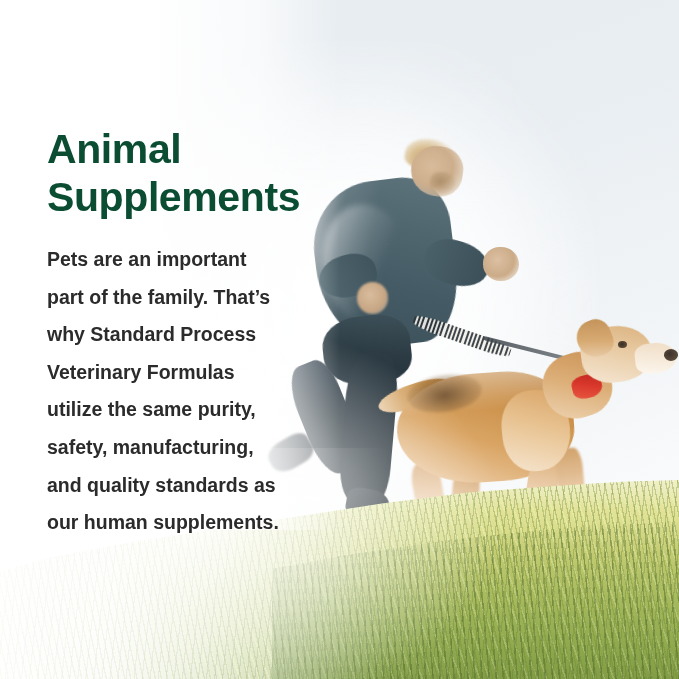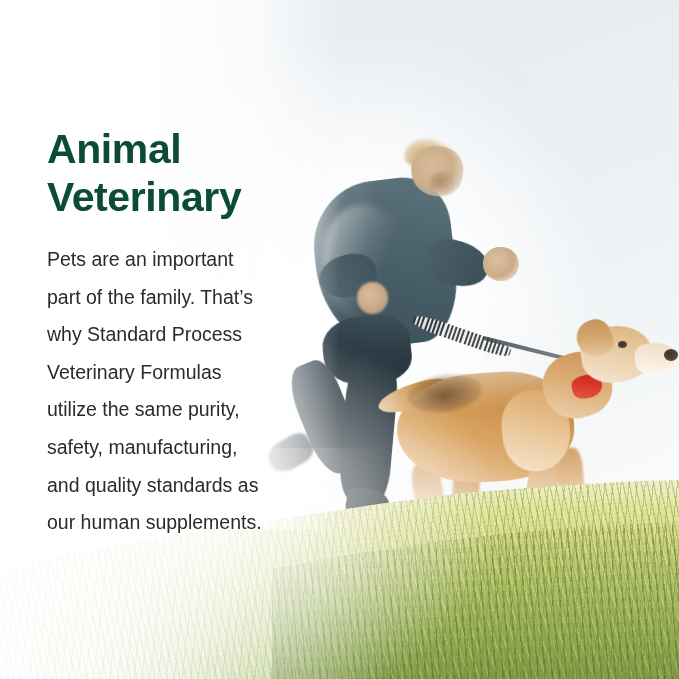--- a/index.html
+++ b/index.html
@@ -324,21 +324,21 @@
     font-weight:bold;
     line-height:1.17;
     letter-spacing:-.4px;
     white-space:pre-line;
   }
   .body-copy {
     margin-top:19px;
     color:#2b2b2b;
     font-size:19.5px;
     line-height:1.93;
-    font-weight:400;
+    font-weight:700;
     white-space:pre-line;
   }
 </style>
 </head>
 <body>
 
 <div id="banner">
 
   <div class="photo">
     <div class="sky"></div>
@@ -387,21 +387,21 @@
     <div class="grass-deep"></div>
     <div class="grass-haze"></div>
 
     <div class="lightwash"></div>
   </div>
 
   <div class="text-wash"></div>
 
   <div class="copy">
     <h1 class="headline">Animal
-Veterinary</h1>
+Supplements</h1>
     <p class="body-copy">Pets are an important
 part of the family. That’s
 why Standard Process
 Veterinary Formulas
 utilize the same purity,
 safety, manufacturing,
 and quality standards as
 our human supplements.</p>
   </div>
 

